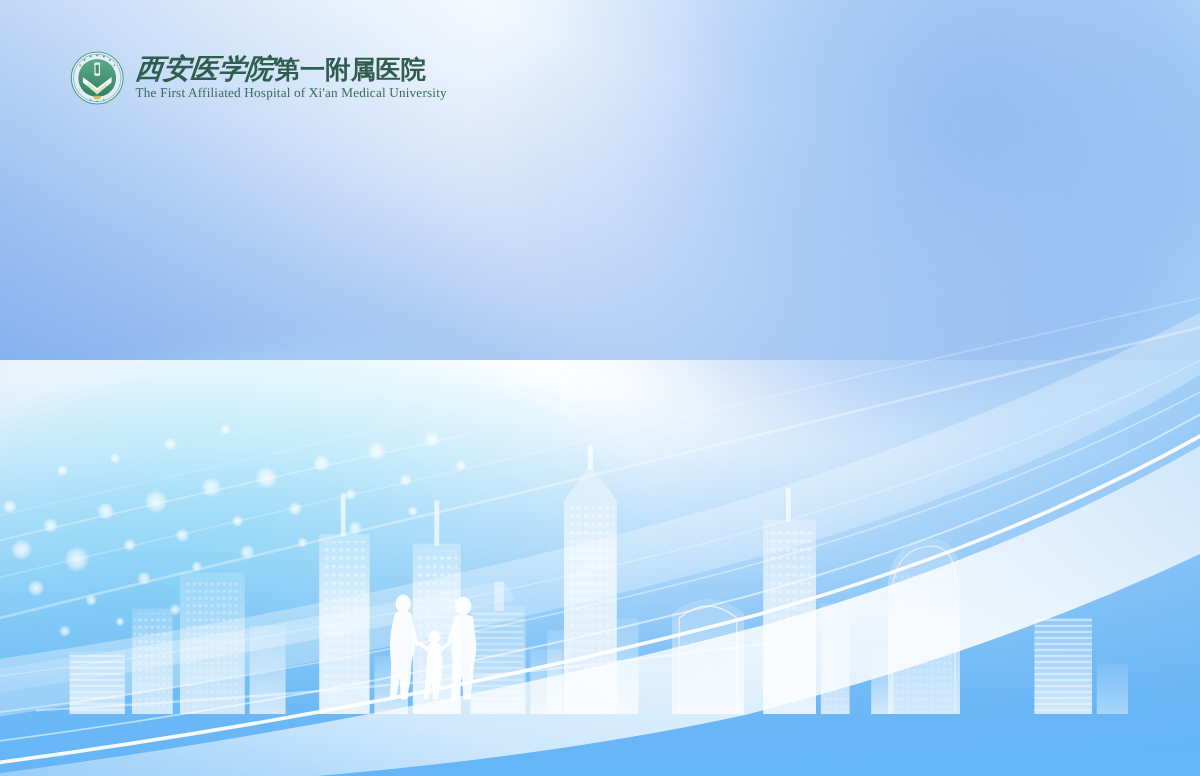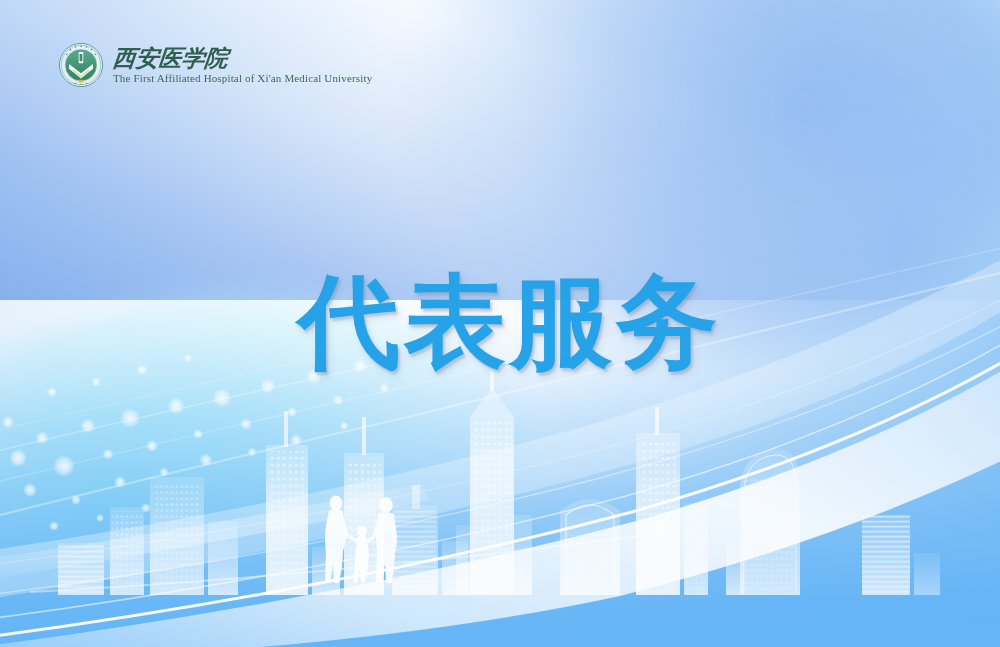--- a/index.html
+++ b/index.html
@@ -440,20 +440,20 @@
 
       <rect x="45" y="22" width="10" height="24" rx="1.5" fill="#ffffff" opacity="0.96"></rect>
       <rect x="47" y="26" width="6" height="16" rx="1" fill="#3f8f74"></rect>
 
       <rect x="44" y="82" width="12" height="6" rx="1.5" fill="#d9b44a" opacity="0.9"></rect>
     </svg>
 
     <div class="logo-text">
       <div class="logo-cn">
         <span class="logo-cn-script">西安医学院</span>
+        <span class="logo-cn-std">第一附属医院</span>
       </div>
       <div class="logo-en">The First Affiliated Hospital of Xi'an Medical University</div>
     </div>
   </div>
 
-  <div class="title">代表服务</div>
 
 </div>
 
 </body></html>

